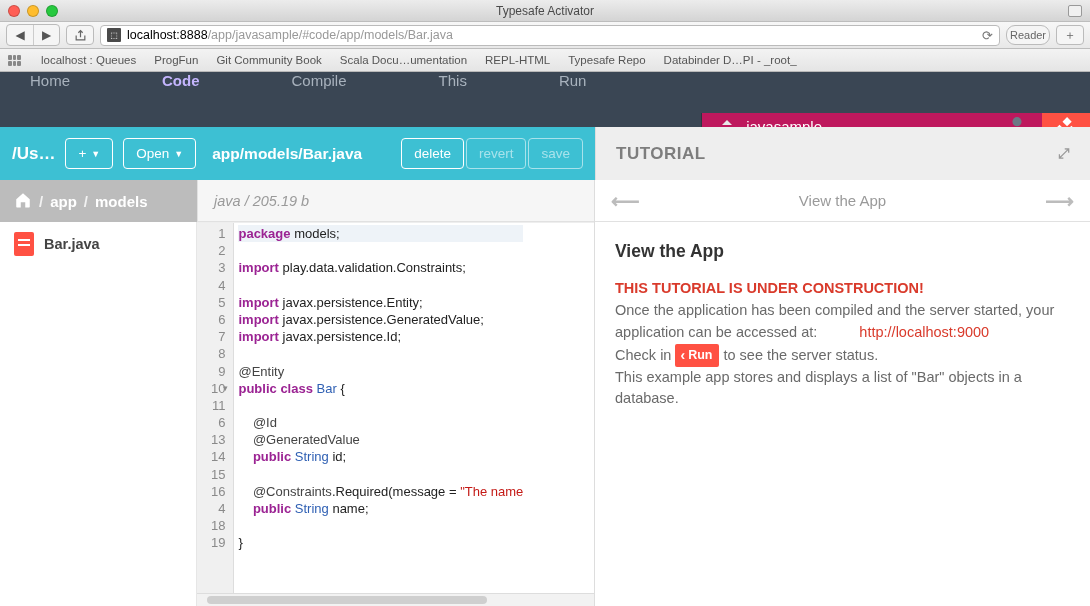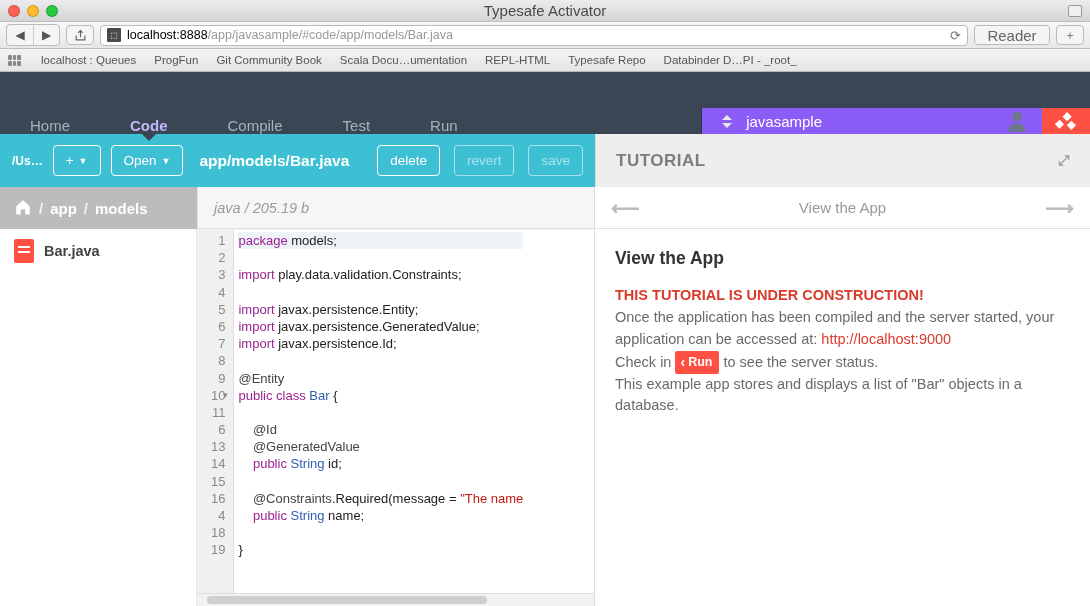--- a/index.html
+++ b/index.html
@@ -5,72 +5,72 @@
 * { margin: 0; padding: 0; box-sizing: border-box; font-family: "Helvetica Neue", Arial, sans-serif; }
 body { width: 1090px; height: 606px; background: #fff; overflow: hidden; position: relative; }
 
 
 .titlebar { height: 22px; background: linear-gradient(to bottom, #ececec, #d4d4d4); display: flex; align-items: center; padding: 0 8px; border-bottom: 1px solid #bdbdbd; position: relative; }
 .traffic { display: flex; gap: 7px; }
 .tl-dot { width: 12px; height: 12px; border-radius: 50%; border: 0.5px solid rgba(0,0,0,0.2); }
 .tl-close { background: #ff5f56; }
 .tl-min { background: #ffbd2e; }
 .tl-max { background: #27c93f; }
-.titlebar-title { position: absolute; left: 50%; transform: translateX(-50%); font-size: 15px; color: #4a4a4a; }
+.titlebar-title { position: absolute; left: 50%; transform: translateX(-50%); font-size: 12px; color: #4a4a4a; }
 .titlebar-right { margin-left: auto; display: flex; gap: 4px; align-items: center; }
 .titlebar-right .sq { width: 14px; height: 12px; border: 1px solid #999; background: #f0f0f0; display:inline-block; border-radius:2px;}
 
 
 .browser-bar { height: 27px; background: linear-gradient(to bottom, #f7f7f7, #e8e8e8); border-bottom: 1px solid #bdbdbd; display: flex; align-items: center; padding: 0 6px; gap: 6px; }
 .nav-btns { display: flex; border: 1px solid #bbb; border-radius: 4px; overflow: hidden; background:#f5f5f5;}
 .nav-btn { width: 26px; height: 20px; display: flex; align-items: center; justify-content: center; color: #555; font-size: 12px; }
 .nav-btn + .nav-btn { border-left: 1px solid #ccc; }
 .share-btn, .reader-btn, .add-btn { width: 28px; height: 20px; border: 1px solid #bbb; border-radius: 4px; display: flex; align-items: center; justify-content: center; color: #666; font-size: 12px; background:#f5f5f5;}
-.reader-btn { width: 76px; font-size: 15px; }
+.reader-btn { width: 44px; font-size: 11px; border-radius: 9px; }
 .addr { flex: 1; height: 21px; background: #fff; border: 1px solid #bbb; border-radius: 4px; display: flex; align-items: center; padding: 0 6px; font-size: 12.5px; }
 .addr .favicon { width: 14px; height: 14px; background: #4a4a4a; margin-right: 6px; border-radius:1px; display:flex; align-items:center; justify-content:center; color:#fff; font-size:8px;}
 .addr .host { color: #000; }
 .addr .path { color: #999; }
 .addr .reload { margin-left: auto; color: #777; font-size: 13px; }
 
 
 .bookmarks { height: 23px; background: linear-gradient(to bottom, #f3f3f3, #e5e5e5); border-bottom: 1px solid #b8b8b8; display: flex; align-items: center; padding: 0 8px; gap: 18px; font-size: 11.5px; color: #555; }
 .bookmarks .bm-grid { width:13px; height:11px; display:grid; grid-template-columns:repeat(3,1fr); grid-template-rows:repeat(2,1fr); gap:1px; margin-right:2px;}
 .bookmarks .bm-grid span{ background:#888; border-radius:1px;}
 .bookmarks .bm { cursor: default; }
 
 
 .app { position: absolute; top: 72px; left: 0; right: 0; bottom: 0; display: flex; flex-direction: column; }
 
 
-.topnav { height: 62px; background: #3a4654; display: flex; align-items: flex-end; }
+.topnav { height: 55px; background: #3a4654; display: flex; align-items: flex-start; gap: 32px; }
 .topnav .tab { padding: 0 30px; display: flex; align-items: center; color: #a8b2bd; font-size: 15px; cursor: pointer; position: relative; }
 .topnav .tab.active { color: #c4b5fd; font-weight: 600; }
 .topnav .tab.active::after { content: ''; position: absolute; bottom: -7px; left: 50%; transform: translateX(-50%); width: 0; height: 0; border-left: 7px solid transparent; border-right: 7px solid transparent; border-top: 7px solid #3a4654; z-index: 5; }
 .topnav .spacer { flex: 1; }
-.topnav .right-section { display: flex; align-items: center; background: #8b5cf6; border-left: 1px solid #2c3640; }
+.topnav .right-section { display: flex; align-items: center; background: #be185d; border-left: 1px solid #2c3640; margin-top: 41px; }
 .project-switch { display: flex; align-items: center; padding: 0 20px; gap: 14px; color: #fff; font-size: 15px; }
 .sort-icon { display: flex; flex-direction: column; gap: 3px; }
 .sort-icon span { width: 0; height: 0; border-left: 5px solid transparent; border-right: 5px solid transparent; }
 .sort-icon .up { border-bottom: 5px solid #e8e8e8; }
 .sort-icon .down { border-top: 5px solid #e8e8e8; }
 .user-icon { width: 46px; display: flex; align-items: center; justify-content: center; color:#6c7885;}
 .user-icon svg { width: 26px; height: 26px; }
 .logo-sq { width: 48px; background: #ff5143; display: flex; align-items: center; justify-content: center; }
 .logo-sq svg { width: 26px; height: 26px; }
 
 
 .actionbar { height: 53px; background: #3dc0d3; display: flex; align-items: center; padding: 0 12px; gap: 10px; }
 .ab-left { display: flex; align-items: center; gap: 10px; }
-.ab-chip { color: #fff; font-size: 12px; font-weight: 600; }
+.ab-chip { color: #fff; font-size: 17px; font-weight: 600; }
 .ab-btn { border: 1.5px solid #fff; color: #fff; background: transparent; border-radius: 4px; padding: 7px 12px; font-size: 13.5px; display: flex; align-items: center; gap: 5px; cursor: pointer; }
 .ab-btn .caret { font-size: 9px; }
 .ab-path { color: #fff; font-size: 15.5px; font-weight: 600; margin-left: 6px; }
 .ab-right { margin-left: auto; display: flex; gap: 2px; }
-.ab-btn.ghost { opacity: 0.55; margin-left: 12px; }
+.ab-btn.ghost { opacity: 0.55; }
 
 
 .content { flex: 1; display: flex; min-height: 0; }
 .left-col { width: 595px; display: flex; flex-direction: column; border-right: 1px solid #ddd; }
 .right-col { flex: 1; display: flex; flex-direction: column; }
 
 
 .editor-row { flex: 1; display: flex; min-height: 0; }
 .tree { width: 197px; border-right: 1px solid #e6e6e6; background: #fff; }
 .tree-item { display: flex; align-items: center; gap: 10px; padding: 10px 14px; font-size: 14.5px; color: #444; font-weight: 600; }
@@ -81,21 +81,21 @@
 
 .editor { flex: 1; display: flex; flex-direction: column; min-width: 0; }
 .gutter-code { flex: 1; display: flex; font-family: Menlo, Consolas, monospace; font-size: 13px; line-height: 17.2px; overflow: hidden; background: #fff; border-top: 1px solid #eee;}
 .gutter { background: #f0f0f0; color: #8a8a8a; text-align: right; padding: 2px 8px 2px 14px; border-right: 1px solid #ddd; }
 .gutter div { height: 17.2px; }
 .gutter .fold { position: relative; }
 .gutter .fold::after { content: '▾'; position: absolute; right: -2px; font-size: 9px; color: #888; }
 .code { padding: 2px 0 2px 4px; white-space: pre; color: #222; overflow-x: auto; }
 .code div { height: 17.2px; }
 .code .active-line { background: #eef3f8; }
-.kw { color: #9b2393; }
+.kw { color: #9b2393; font-weight: bold; }
 .cls { color: #2e5fb3; }
 .str { color: #c41a16; }
 .ann { color: #444; }
 .scrollbar-h { height: 13px; background: #f2f2f2; border-top: 1px solid #ddd; position: relative; }
 .scrollbar-h .thumb { position: absolute; left: 10px; top: 2px; height: 8px; width: 280px; background: #cfcfcf; border-radius: 4px; }
 
 
 .left-head-split { display: flex; }
 .crumb-left { width: 197px; height: 42px; background: #bcbcbc; display: flex; align-items: center; padding: 0 14px; gap: 7px; font-size: 15px; color: #fff; font-weight: 600; }
 .crumb-left svg { fill: #fff; }
@@ -104,21 +104,21 @@
 
 
 .tut-head { height: 53px; background: #eeeeee; display: flex; align-items: center; padding: 12px 20px; color: #7d7d7d; font-size: 17px; font-weight: 700; letter-spacing: 0.5px; border-left: 1px solid #ddd; }
 .tut-head .expand { margin-left: auto; color: #9a9a9a; cursor: pointer; font-size: 14px; }
 .tut-nav { height: 42px; border-bottom: 1px solid #e1e1e1; display: flex; align-items: center; padding: 0 16px; background: #fff; }
 .tut-nav .arrow { color: #bcbcbc; font-size: 20px; font-weight: bold; cursor: pointer; }
 .tut-nav .title { flex: 1; text-align: center; color: #9a9a9a; font-size: 15px; }
 .tut-body { padding: 16px 20px; font-size: 14.5px; color: #6a6a6a; line-height: 1.5; }
 .tut-body h2 { font-size: 17.5px; color: #333; font-weight: 700; margin-bottom: 14px; }
 .tut-body .warn { color: #d93a2b; font-weight: 600; }
-.tut-body a { color: #d93a2b; text-decoration: none; }
+.tut-body a { color: #d93a2b; text-decoration: none; margin-left: 38px; }
 .run-badge { display: inline-flex; align-items: center; background: #ff5143; color: #fff; font-size: 12.5px; padding: 1px 7px 1px 5px; border-radius: 2px; font-weight: 600; gap: 3px; }
 .run-badge::before { content: '‹'; font-size: 14px; }
 </style>
 </head>
 <body>
 
 <div class="titlebar">
   <div class="traffic">
     <div class="tl-dot tl-close"></div>
     <div class="tl-dot tl-min"></div>
@@ -167,21 +167,21 @@
   <span class="bm">Typesafe Repo</span>
   <span class="bm">Databinder D…PI - _root_</span>
 </div>
 
 <div class="app">
 
   <div class="topnav">
     <div class="tab">Home</div>
     <div class="tab active">Code</div>
     <div class="tab">Compile</div>
-    <div class="tab">Test</div>
+    <div class="tab">This</div>
     <div class="tab">Run</div>
     <div class="spacer"></div>
     <div class="right-section">
       <div class="project-switch">
         <span class="sort-icon">
             <span class="up"></span>
             <span class="down"></span>
           </span>
         <span>javasample</span>
       </div>

